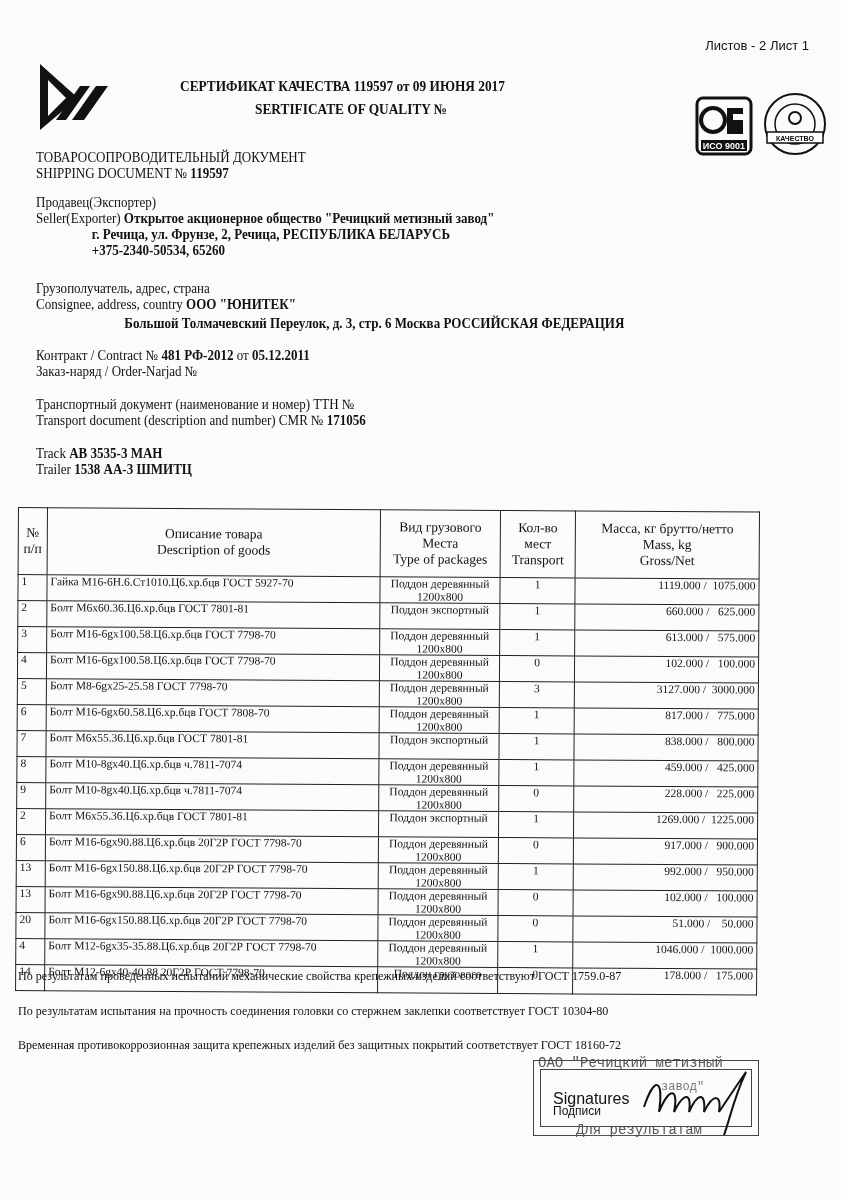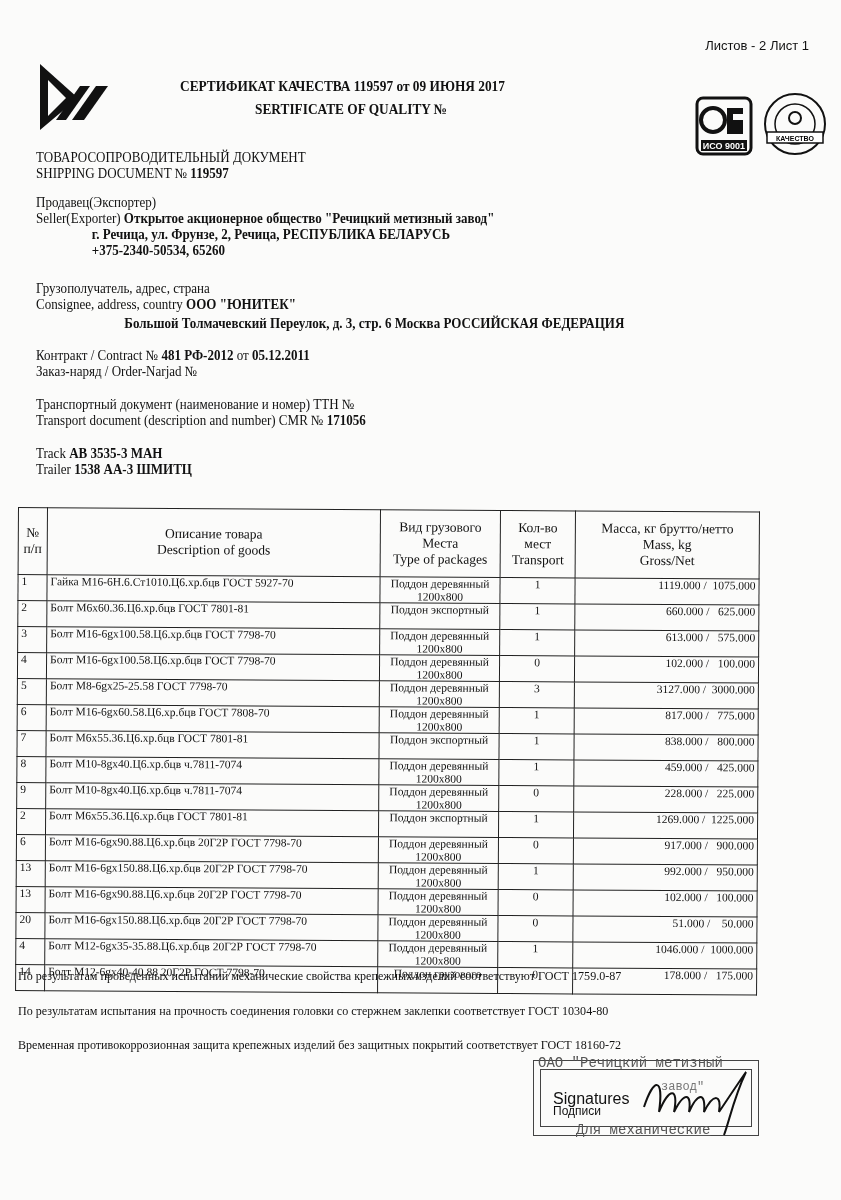--- a/index.html
+++ b/index.html
@@ -234,17 +234,17 @@
 <div class="abs notes" style="top:1003px;">По результатам испытания на прочность соединения головки со стержнем заклепки соответствует ГОСТ 10304-80</div>
 <div class="abs notes" style="top:1037px;">Временная противокоррозионная защита крепежных изделий без защитных покрытий соответствует ГОСТ 18160-72</div>
 
 <div class="abs stamp">
   <div class="stamp-top">ОАО "Речицкий метизный</div>
   <div class="stamp-inner">
     <div class="sig-l1 mono">Подписи</div>
     <div class="sig-l2 mono">Signatures</div>
     <div class="stamp-mid">завод"</div>
   </div>
-  <div class="stamp-bot">Для механические</div>
+  <div class="stamp-bot">Для результатам</div>
   <svg class="signature" viewBox="0 0 120 70">
     <path d="M10 40 C 20 10, 30 10, 25 45 C 35 20, 45 20, 40 45 C 50 25, 58 25, 55 45 C 64 25, 72 25, 70 45 C 80 25, 88 28, 85 45 C 95 30, 105 15, 112 5 C 100 30, 95 55, 90 68" fill="none" stroke="#111" stroke-width="2"></path>
   </svg>
 </div>
 
 </body></html>

